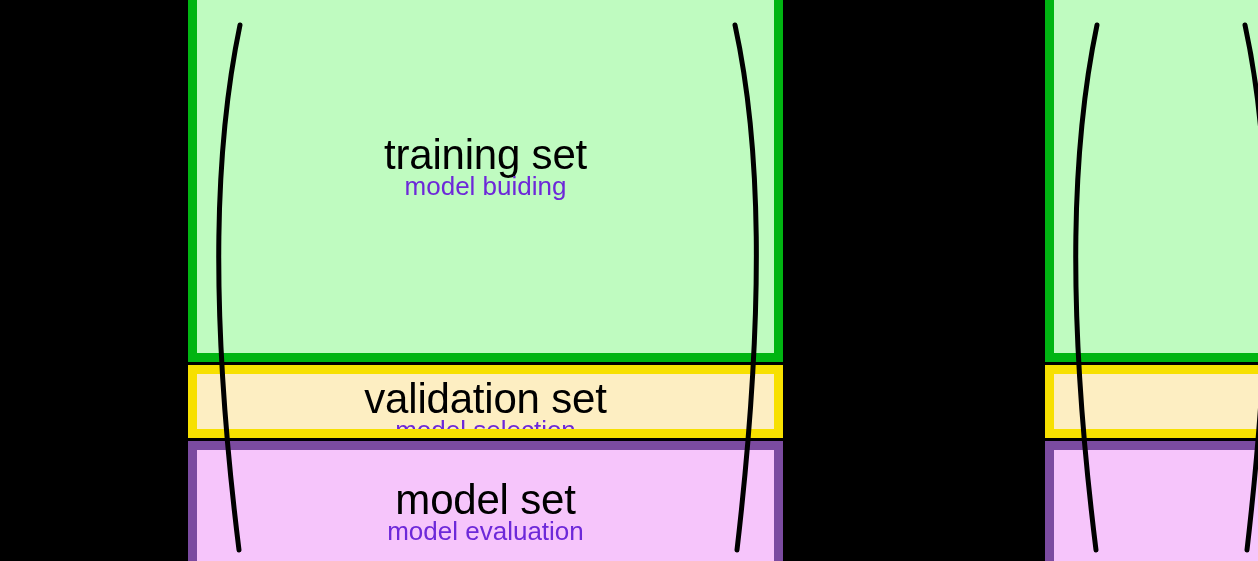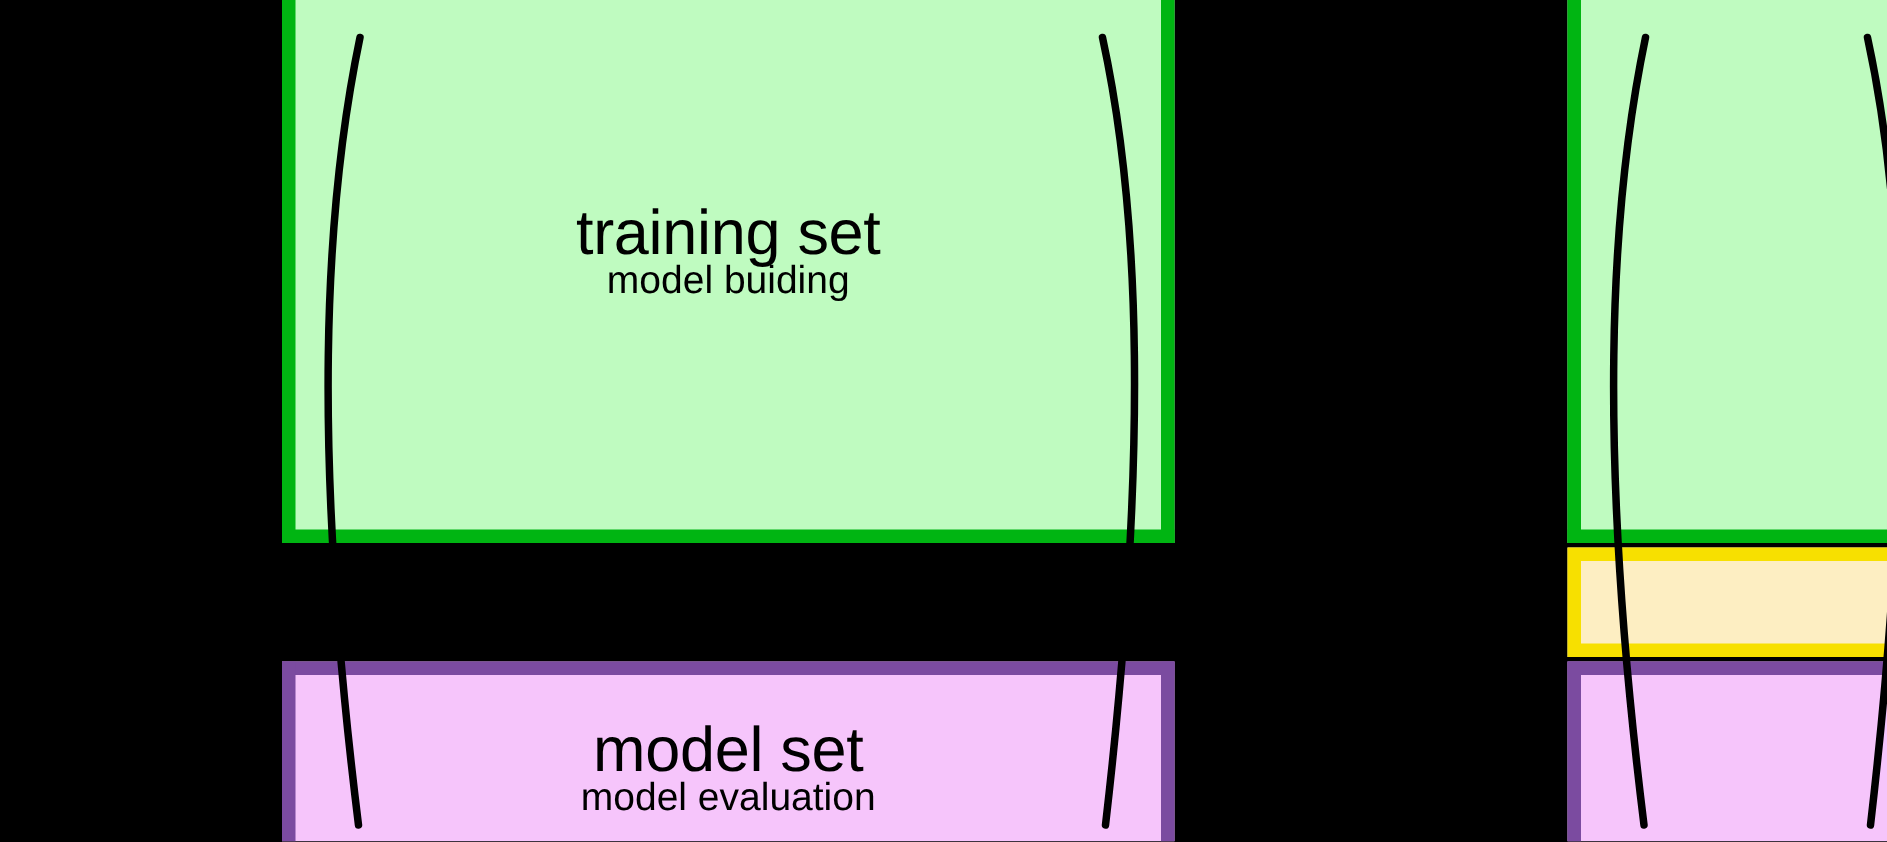--- a/index.html
+++ b/index.html
@@ -83,21 +83,21 @@
     font-size: 42px;
     line-height: 48px;
     color: #000000;
     white-space: nowrap;
     letter-spacing: -0.2px;
   }
   .label-sub {
     display: block;
     font-size: 26px;
     line-height: 26px;
-    color: #000000;
+    color: #6d28d9;
     white-space: nowrap;
     margin-top: -6px;
   }
 
   
   .curves {
     position: absolute;
     top: 0; left: 0;
     width: 100%;
     height: 561px;
@@ -112,20 +112,26 @@
 
   <div class="split-diagram primary">
 
     <div class="block block-training">
       <div class="labels labels-training">
         <span class="label-title">training set</span>
         <span class="label-sub">model buiding</span>
       </div>
     </div>
 
+    <div class="block block-validation">
+      <div class="labels labels-validation">
+        <span class="label-title">validation set</span>
+        <span class="label-sub">model selection</span>
+      </div>
+    </div>
 
     <div class="block block-test">
       <div class="labels labels-test">
         <span class="label-title">model set</span>
         <span class="label-sub">model evaluation</span>
       </div>
     </div>
 
     <div class="curves">
       <svg width="595" height="561" viewBox="0 0 595 561" fill="none" xmlns="http://www.w3.org/2000/svg">

